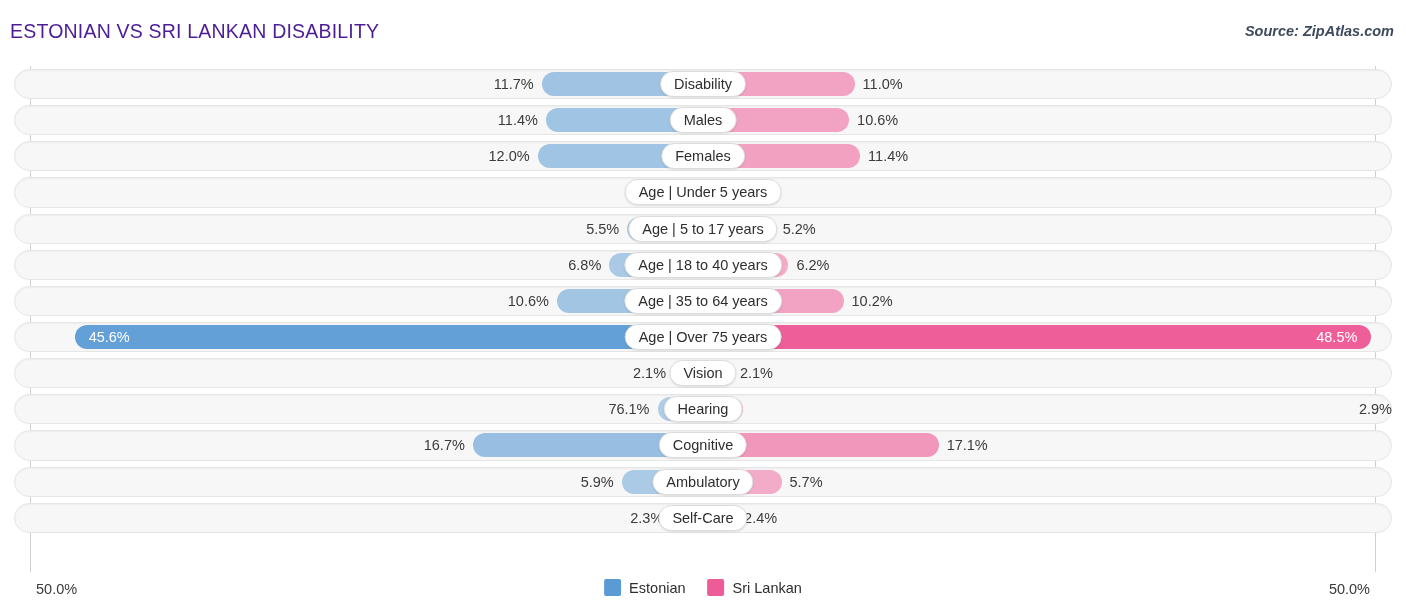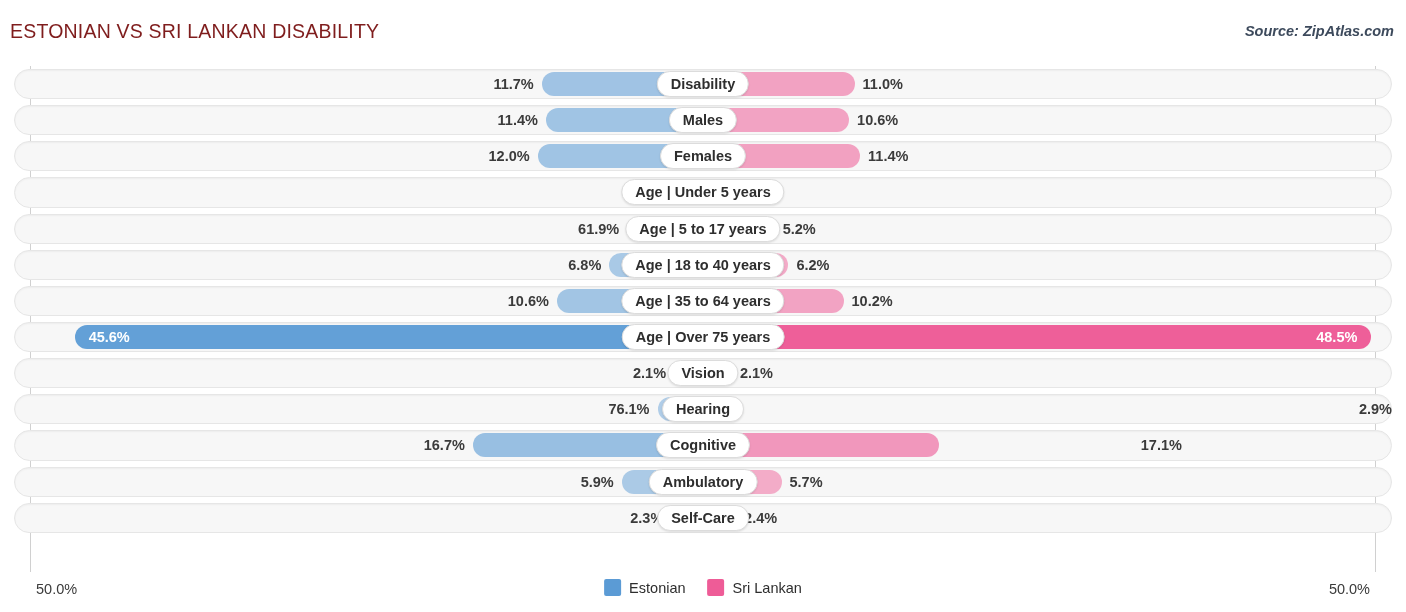--- a/index.html
+++ b/index.html
@@ -20,21 +20,21 @@
   #header {
     position: absolute;
     left: 0; top: 0;
     width: 1406px; height: 60px;
   }
   #chart-title {
     position: absolute;
     left: 10px; top: 20px;
     font-size: 19.5px;
     letter-spacing: 0.2px;
-    color: #7f1d1d;
+    color: #4c1d95;
     font-weight: 400;
     white-space: nowrap;
   }
   #source-label {
     position: absolute;
     right: 12px; top: 23px;
     font-size: 14.5px;
     font-style: italic;
     font-weight: bold;
     color: #3d4a5c;
@@ -54,21 +54,20 @@
     width: 1px;
     background: #d0d0d0;
   }
   #axis-left  { left: 16px; }
   #axis-right { left: 1361px; }
 
   .row {
     position: relative;
     width: 100%;
     height: 36.15px;
-    font-weight: bold;
   }
   .track {
     position: absolute;
     left: 0; right: 0;
     top: 3px; bottom: 3px;
     background: #f7f7f7;
     border: 1px solid #e6e6e6;
     border-radius: 16px;
     box-shadow: inset 0 1px 2px rgba(0,0,0,0.045);
   }
@@ -203,21 +202,21 @@
           <div class="bar bar-left bar-left-cap" style="width: 1.5%; background: rgb(91, 155, 213); opacity: 0.4374;"></div>
           <div class="bar bar-right bar-right-cap" style="width: 1.1%; background: rgb(238, 92, 151); opacity: 0.43276;"></div>
           <div class="val val-left" style="right: calc(51.5% + 8px); left: 0px; width: calc(48.5% - 8px);">1.5%</div>
           <div class="val val-right" style="left: calc(51.1% + 8px); right: 0px;">1.1%</div>
           <div class="center-label">Age | Under 5 years</div>
         </div>
         <div class="row">
           <div class="track"></div>
           <div class="bar bar-left bar-left-cap" style="width: 5.5%; background: rgb(91, 155, 213); opacity: 0.4838;"></div>
           <div class="bar bar-right bar-right-cap" style="width: 5.2%; background: rgb(238, 92, 151); opacity: 0.48032;"></div>
-          <div class="val val-left" style="right: calc(55.5% + 8px); left: 0px; width: calc(44.5% - 8px);">61.9%</div>
+          <div class="val val-left" style="right: calc(55.5% + 8px); left: 0px; width: calc(44.5% - 8px);">5.5%</div>
           <div class="val val-right" style="left: calc(55.2% + 8px); right: 0px;">5.2%</div>
           <div class="center-label">Age | 5 to 17 years</div>
         </div>
         <div class="row">
           <div class="track"></div>
           <div class="bar bar-left bar-left-cap" style="width: 6.8%; background: rgb(91, 155, 213); opacity: 0.49888;"></div>
           <div class="bar bar-right bar-right-cap" style="width: 6.2%; background: rgb(238, 92, 151); opacity: 0.49192;"></div>
           <div class="val val-left" style="right: calc(56.8% + 8px); left: 0px; width: calc(43.2% - 8px);">6.8%</div>
           <div class="val val-right" style="left: calc(56.2% + 8px); right: 0px;">6.2%</div>
           <div class="center-label">Age | 18 to 40 years</div>
@@ -252,21 +251,21 @@
           <div class="bar bar-right bar-right-cap" style="width: 2.9%; background: rgb(238, 92, 151); opacity: 0.45364;"></div>
           <div class="val val-left" style="right: calc(53.3% + 8px); left: 0px; width: calc(46.7% - 8px);">76.1%</div>
           <div class="val val-right" style="left: calc(52.9% + 8px); right: 0px; text-align: right;">2.9%</div>
           <div class="center-label">Hearing</div>
         </div>
         <div class="row">
           <div class="track"></div>
           <div class="bar bar-left bar-left-cap" style="width: 16.7%; background: rgb(91, 155, 213); opacity: 0.61372;"></div>
           <div class="bar bar-right bar-right-cap" style="width: 17.1%; background: rgb(238, 92, 151); opacity: 0.61836;"></div>
           <div class="val val-left" style="right: calc(66.7% + 8px); left: 0px; width: calc(33.3% - 8px);">16.7%</div>
-          <div class="val val-right" style="left: calc(67.1% + 8px); right: 16px; text-align: center;">17.1%</div>
+          <div class="val val-right" style="left: calc(67.1% + 8px); right: 16px;">17.1%</div>
           <div class="center-label">Cognitive</div>
         </div>
         <div class="row">
           <div class="track"></div>
           <div class="bar bar-left bar-left-cap" style="width: 5.9%; background: rgb(91, 155, 213); opacity: 0.48844;"></div>
           <div class="bar bar-right bar-right-cap" style="width: 5.7%; background: rgb(238, 92, 151); opacity: 0.48612;"></div>
           <div class="val val-left" style="right: calc(55.9% + 8px); left: 0px; width: calc(44.1% - 8px);">5.9%</div>
           <div class="val val-right" style="left: calc(55.7% + 8px); right: 0px;">5.7%</div>
           <div class="center-label">Ambulatory</div>
         </div>

